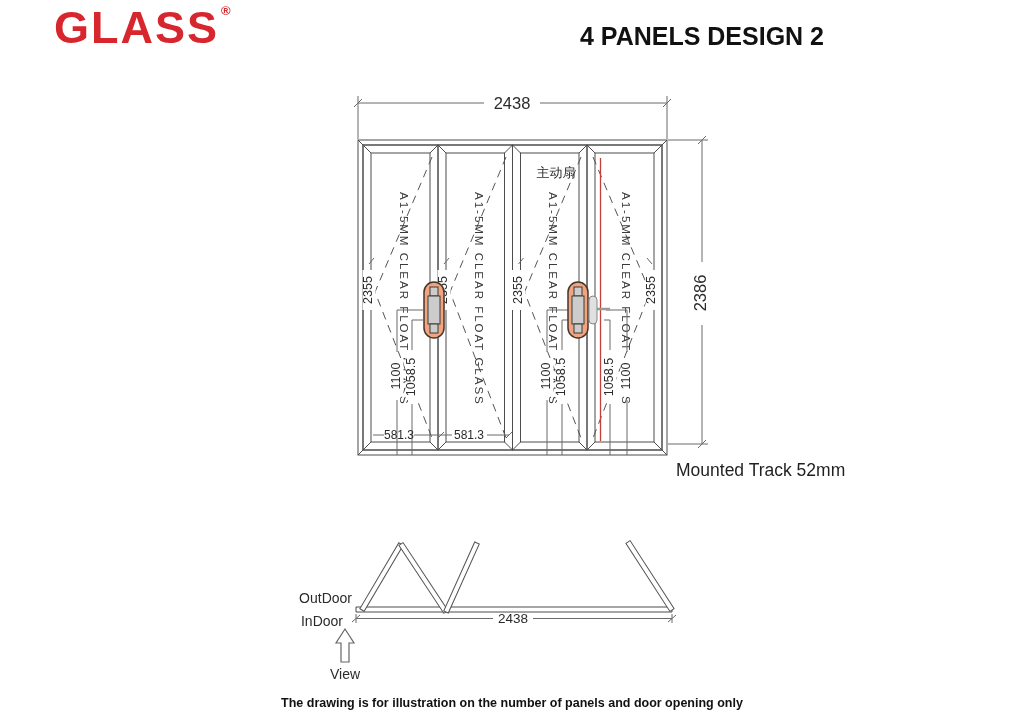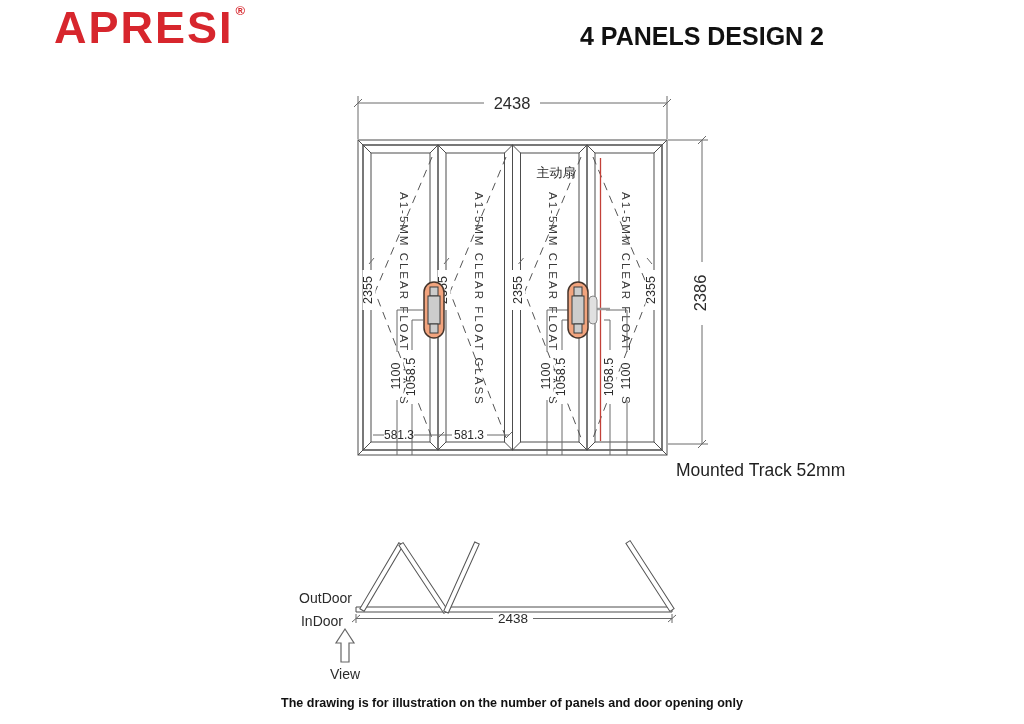--- a/index.html
+++ b/index.html
@@ -18,21 +18,21 @@
   .plan-lbl{font-size:14px;}
   .disclaimer{font-size:12.5px;font-weight:bold;fill:#111;}
   .ln{stroke:#4d4d4d;stroke-width:1;fill:none;}
   .lnthin{stroke:#6a6a6a;stroke-width:1;fill:none;}
   .dash{stroke:#555;stroke-width:1;fill:none;stroke-dasharray:8 6;}
   .wbg{fill:#ffffff;stroke:none;}
 </style>
 </head>
 <body>
 
-<div class="logo"><span>APRESI</span><sup>®</sup></div>
+<div class="logo"><span>GLASS</span><sup>®</sup></div>
 <div class="page-title">4 PANELS DESIGN 2</div>
 
 <svg width="1024" height="724" viewBox="0 0 1024 724">
 
   <g>
 
     <g>
       <line class="lnthin" x1="358" y1="96" x2="358" y2="139"></line>
       <line class="lnthin" x1="667" y1="96" x2="667" y2="139"></line>
       <line class="lnthin" x1="358" y1="103" x2="484" y2="103"></line>

